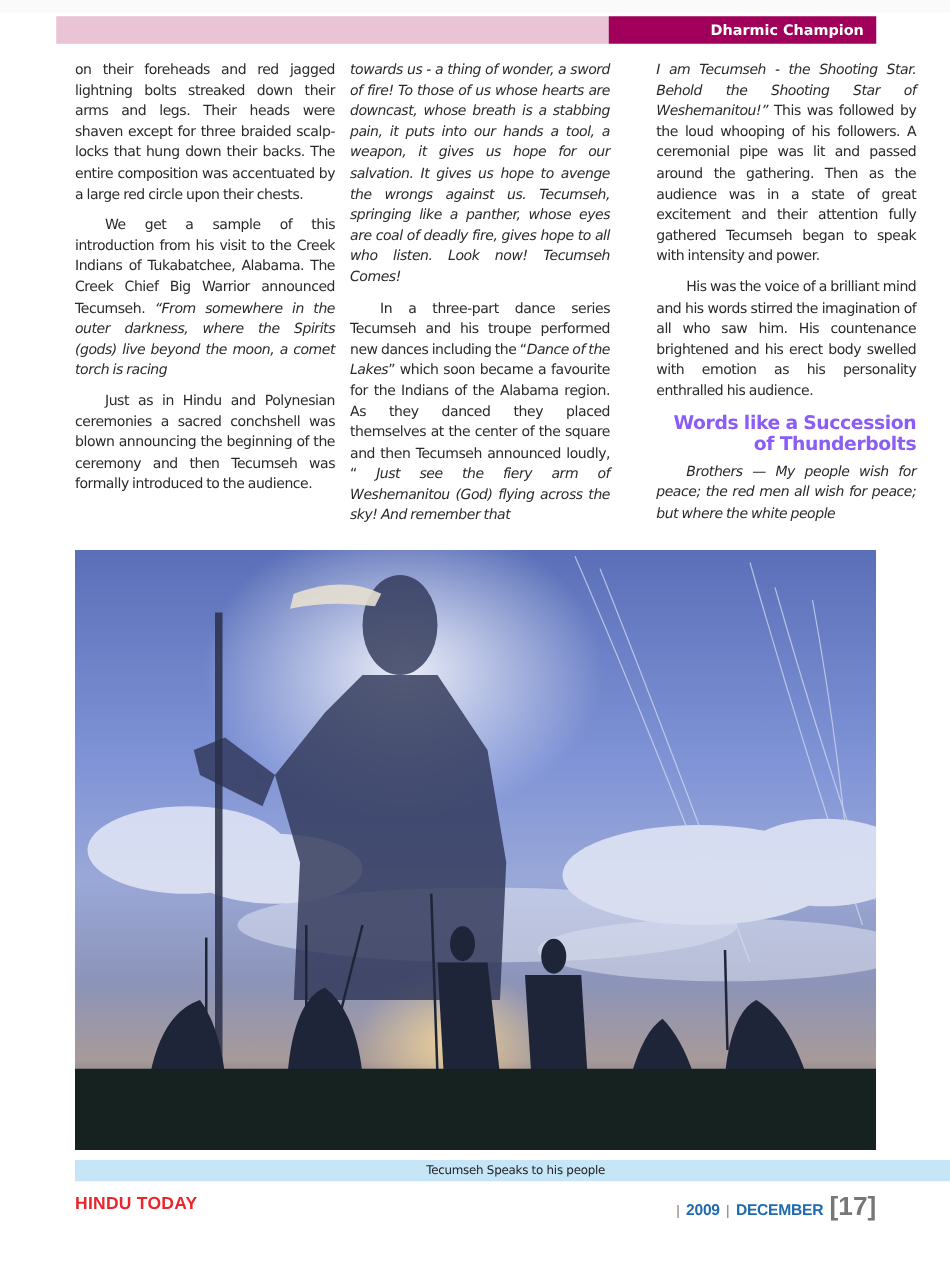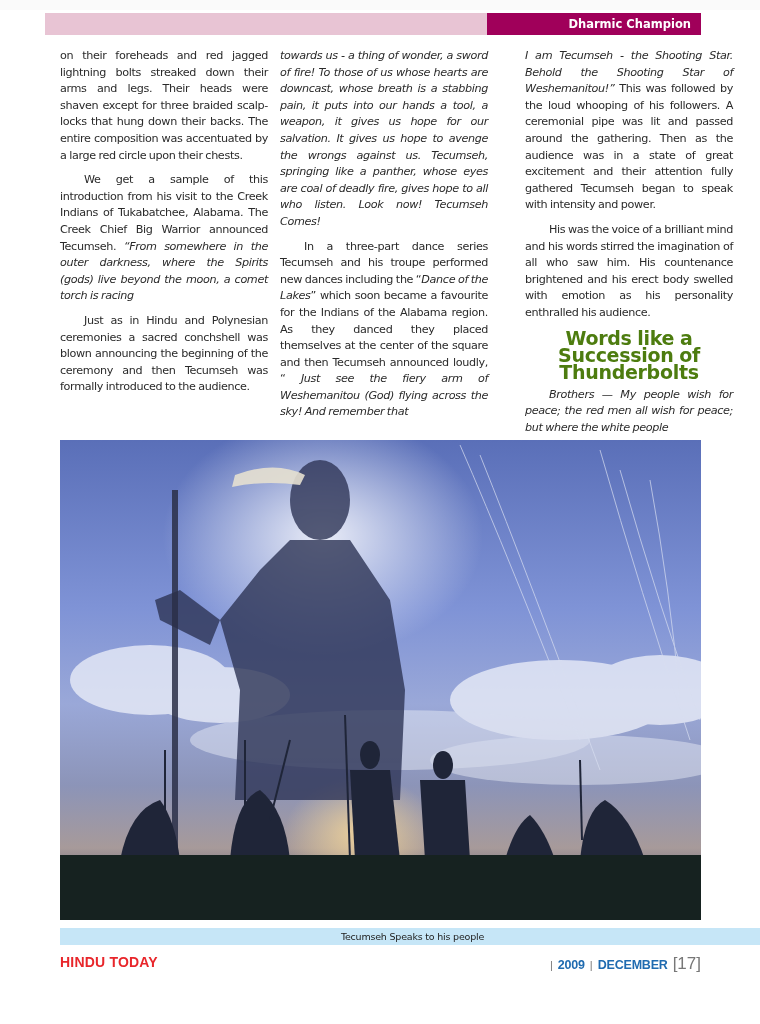--- a/index.html
+++ b/index.html
@@ -12,33 +12,33 @@
   .header-right { flex: 1; background: #a0005a; color: #ffffff; font-family: "DejaVu Sans", sans-serif; font-weight: bold; font-size: 11.5px; display: flex; align-items: center; justify-content: flex-end; padding-right: 10px; }
 
   .columns { position: absolute; left: 60px; top: 48px; width: 641px; height: 400px; }
   .col { position: absolute; top: 0; width: 208px; font-family: "DejaVu Sans", sans-serif; font-size: 11.2px; line-height: 16.6px; color: #2a2a2a; text-align: justify; letter-spacing: -0.35px; word-spacing: -0.5px; }
   .col1 { left: 0; }
   .col2 { left: 220px; }
   .col3 { left: 440px; margin-left: 25px; }
   .col p { margin: 0 0 8px 0; }
   .col p.indent { text-indent: 24px; }
   .col i { font-style: italic; }
-  .subhead { color: #4d7c0f; font-weight: bold; font-size: 19px; line-height: 17px; margin: 2px 0 6px 0; text-align: center; letter-spacing: -0.3px; }
+  .subhead { color: #8b5cf6; font-weight: bold; font-size: 15px; line-height: 17px; margin: 2px 0 6px 0; text-align: right; letter-spacing: -0.3px; }
 
   .photo { position: absolute; left: 60px; top: 440px; width: 641px; height: 480px; overflow: hidden; }
   .photo svg { display: block; }
 
   .caption-bar { position: absolute; left: 60px; top: 928px; width: 705px; height: 17px; background: #c6e6f7; display: flex; align-items: center; justify-content: center; }
   .caption-text { font-family: "DejaVu Sans", sans-serif; font-size: 9.5px; color: #222; letter-spacing: -0.2px; }
 
   .footer-brand { position: absolute; left: 60px; top: 954px; font-family: Liberation Sans, sans-serif; font-weight: bold; font-size: 14px; color: #e8262b; letter-spacing: 0.2px; }
   .footer-right { position: absolute; right: 59px; top: 954px; font-family: "Liberation Sans", sans-serif; font-size: 12.5px; color: #1f6bb0; display: flex; align-items: baseline; gap: 5px; }
   .footer-sep { color: #777; font-size: 11px; }
   .footer-year, .footer-month { font-weight: bold; letter-spacing: -0.2px; }
-  .footer-page { color: #777; font-weight: normal; font-size: 17px; }
+  .footer-page { color: #777; font-weight: bold; font-size: 21px; }
 </style>
 </head>
 <body>
 
 <div class="topfade"></div>
 
 <div class="header-bar">
   <div class="header-left"></div>
   <div class="header-right">Dharmic Champion</div>
 </div>

